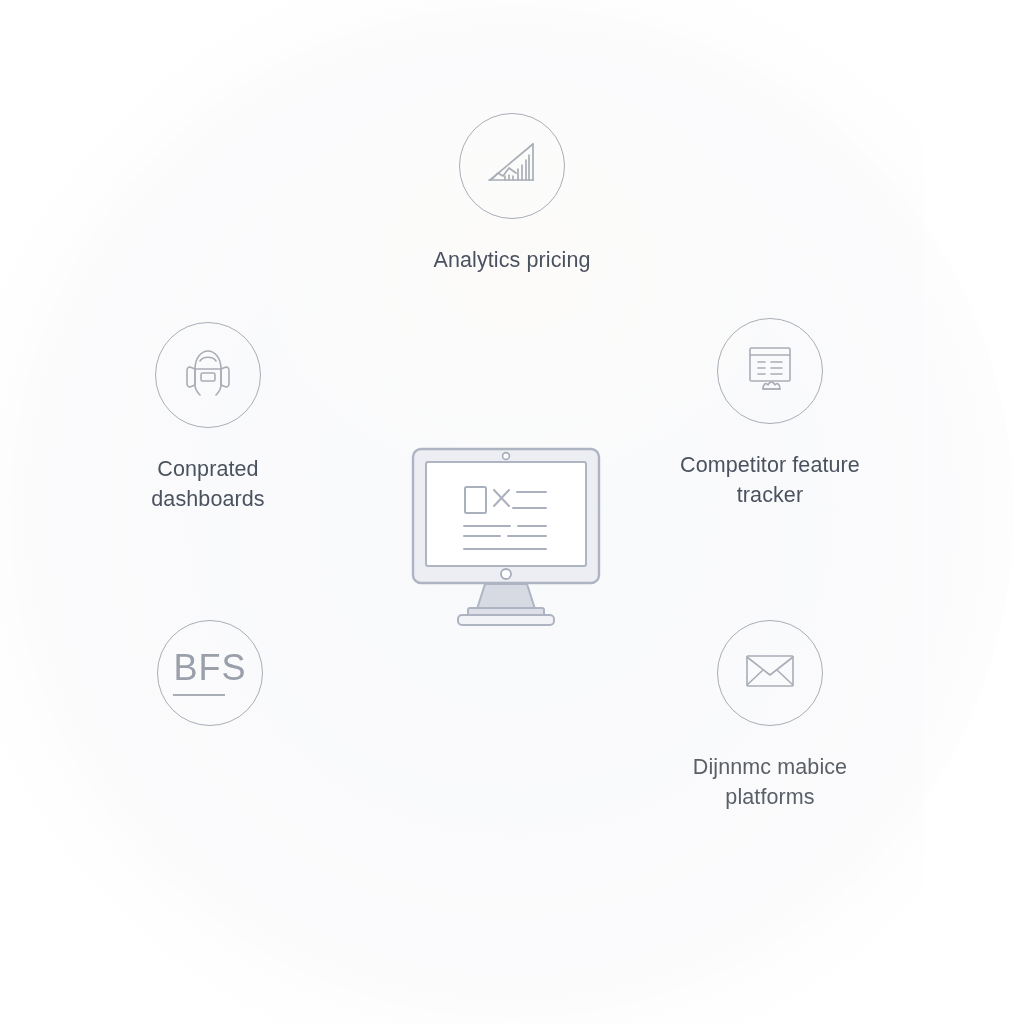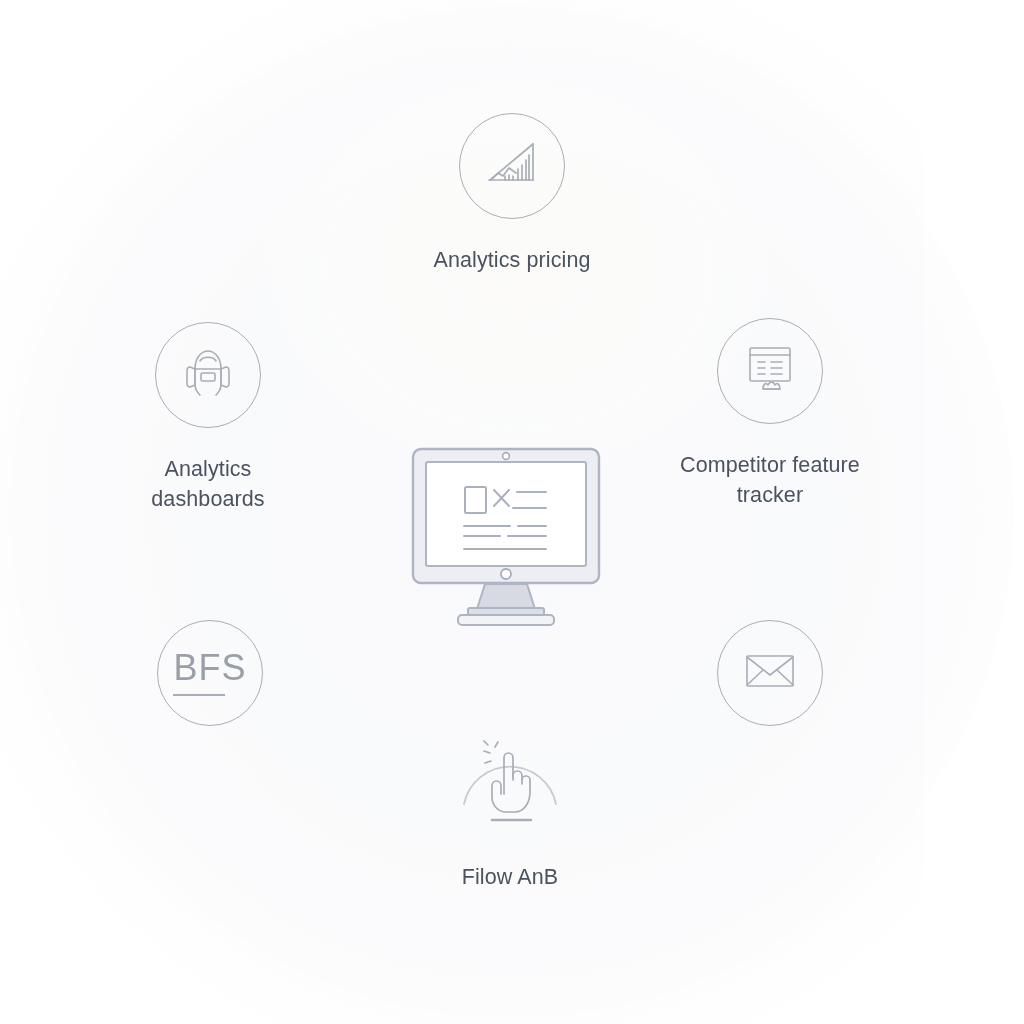--- a/index.html
+++ b/index.html
@@ -169,21 +169,21 @@
           <path d="M19 24 L19 40 C19 45, 22 48, 24 50"></path>
           <path d="M45 24 L45 40 C45 45, 42 48, 40 50"></path>
           <path d="M14 22 L19 24 L19 40 L14 42 C12 42, 11 40, 11 38 L11 26 C11 24, 12 22, 14 22 Z"></path>
           <path d="M50 22 L45 24 L45 40 L50 42 C52 42, 53 40, 53 38 L53 26 C53 24, 52 22, 50 22 Z"></path>
           <path d="M19 24 H45"></path>
           <rect x="25" y="28" width="14" height="8" rx="1.5"></rect>
           <path d="M24 16 C27 11, 37 11, 40 16"></path>
         </svg>
       </span>
     </div>
-    <div class="node-label">Analytics
+    <div class="node-label">Conprated
 dashboards</div>
   </div>
 
   <div class="node" id="node-competitor">
     <div class="node-circle">
       <span>
         <svg width="58" height="56" viewBox="0 0 58 56" fill="none" stroke="#a9adb6" stroke-width="1.6" stroke-linecap="round" stroke-linejoin="round">
           <rect x="9" y="7" width="40" height="33" rx="1.5"></rect>
           <path d="M9 14 H49"></path>
           <path d="M17 21 H24"></path>
@@ -214,43 +214,24 @@
     <div class="node-circle">
       <span>
         <svg width="58" height="44" viewBox="0 0 58 44" fill="none" stroke="#a9adb6" stroke-width="1.6" stroke-linecap="round" stroke-linejoin="round">
           <rect x="6" y="7" width="46" height="30" rx="1"></rect>
           <path d="M6 8 L29 26 L52 8"></path>
           <path d="M6 36 L22 21"></path>
           <path d="M52 36 L36 21"></path>
         </svg>
       </span>
     </div>
-  </div>
-
-  <div class="node" id="node-flow">
-    <div class="node-circle open">
-      <svg width="106" height="106" viewBox="0 0 106 106" fill="none" stroke="#bcc0c8" stroke-width="1.8" stroke-linecap="round" stroke-linejoin="round">
-        <path d="M7 74 A47 47 0 0 1 99 74" stroke="#c6cad1"></path>
-        <g stroke="#a9adb6" stroke-width="1.7">
-          <path d="M47 48 V28 C47 25, 49 23, 51.5 23 C54 23, 56 25, 56 28 V50"></path>
-          <path d="M56 46 C56 43, 58 41, 60.5 41 C63 41, 65 43, 65 46 V54"></path>
-          <path d="M65 50 C65 47.5, 67 46, 69 46 C71 46, 73 47.5, 73 50 V62
-                   C73 74, 66 82, 58 82 H49 C41 82, 35 75, 35 67 V56
-                   C35 53, 37 51, 39.5 51 C42 51, 44 53, 44 56 V64"></path>
-          <path d="M47 48 V64"></path>
-          <path d="M38 17 L41 12"></path>
-          <path d="M33 23 L27 21"></path>
-          <path d="M34 31 L28 33"></path>
-          <path d="M31 15 L27 11"></path>
-        </g>
-        <path d="M35 90 H74" stroke="#a9adb6" stroke-width="2.6"></path>
-      </svg>
-    </div>
-    <div class="node-label">Filow AnB</div>
-  </div>
+    <div class="node-label garbled">Dijnnmc mabice
+platforms</div>
+  </div>
+
 
   <div id="monitor">
     <svg width="192" height="182" viewBox="0 0 192 182" fill="none">
 
       <rect x="3" y="3" width="186" height="134" rx="8" fill="#eceef3" stroke="#aeb4c2" stroke-width="2.4"></rect>
 
       <rect x="16" y="16" width="160" height="104" rx="2" fill="#ffffff" stroke="#aeb4c2" stroke-width="2"></rect>
 
       <circle cx="96" cy="10" r="3.4" fill="#ffffff" stroke="#a7adba" stroke-width="1.6"></circle>
 

